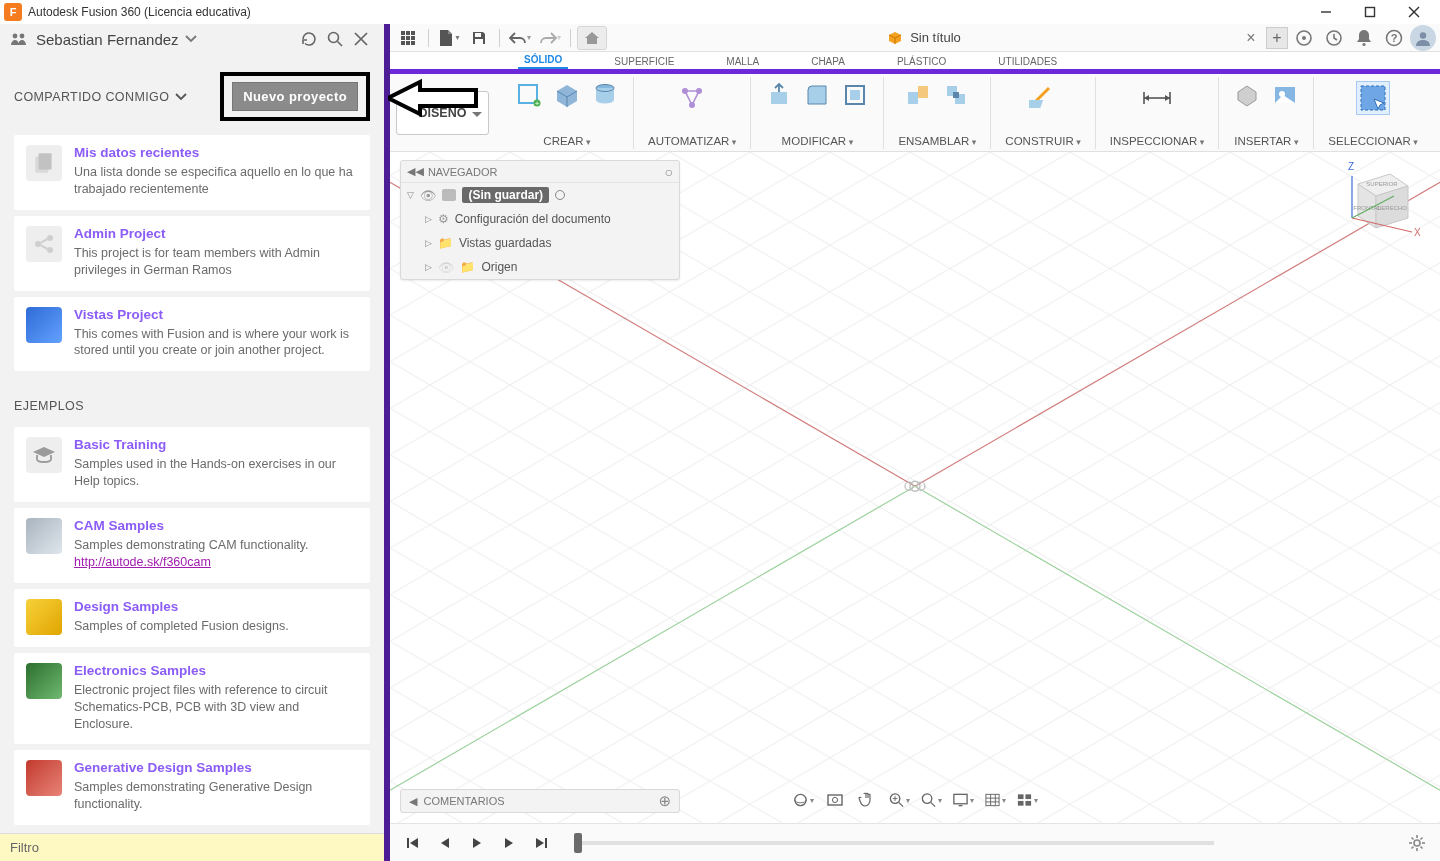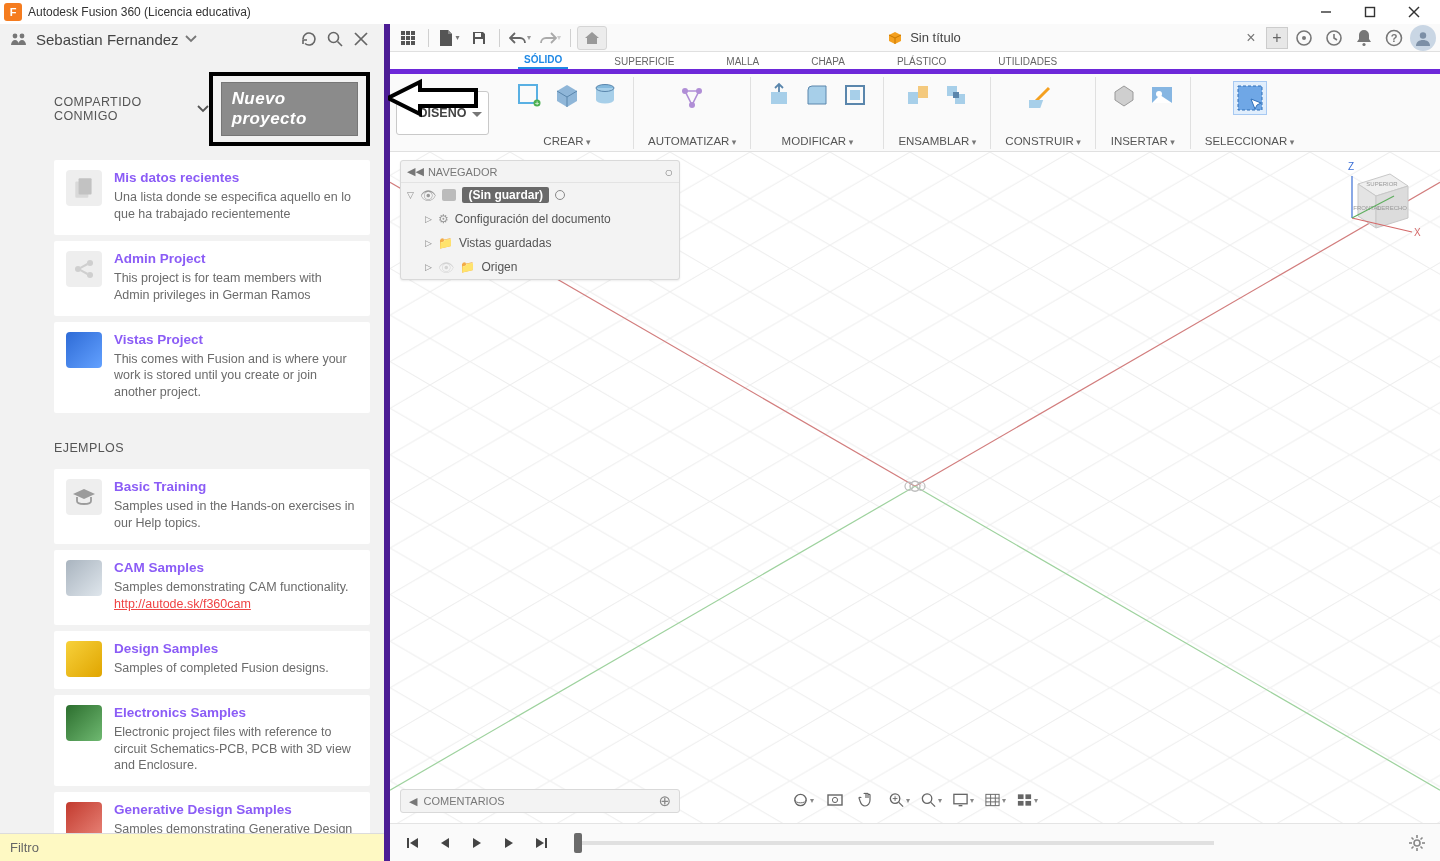--- a/index.html
+++ b/index.html
@@ -22,32 +22,32 @@
   .sidebar-header .username { font-size: 15px; color: #444; }
   .sidebar-header .chev { margin-left: 6px; color: #777; }
   .sidebar-header .gap { flex: 1; }
   .sidebar-header .hicon { width: 26px; height: 26px; display:flex;align-items:center;justify-content:center; color:#666; }
 
   .section-header { display:flex; align-items:center; padding: 18px 14px 8px 14px; font-size: 12.5px; color:#555; letter-spacing:.4px; }
   .section-header .chev { margin-left: 6px; color:#555; }
   .section-header .flexgap { flex:1; }
 
   .new-project-wrap { border: 4px solid #000; padding: 6px 8px; }
-  .new-project-btn { background: #8b8b8b; color:#fff; font-size:17px; padding:6px 10px; font-weight:600; border:1px solid #777;font-style:italic; }
+  .new-project-btn { background: #8b8b8b; color:#fff; font-size:13px; padding:6px 10px; font-weight:600; border:1px solid #777; }
 
   .annot-arrow { position:absolute; left:388px; top:76px; z-index:40; }
 
   .card { background:#fff; margin: 6px 14px; border-radius:2px; padding:10px 12px 12px 12px; display:flex; gap:12px; }
   .card .thumb { width:36px; height:36px; background:#eee; border-radius:4px; flex:0 0 36px; display:flex;align-items:center;justify-content:center;color:#999; font-size:18px;}
   .card .body { flex:1; }
   .card .title { font-size:13.5px; font-weight:700; color:#8b5cf6; margin-bottom:4px; }
   .card .desc  { font-size:12.5px; color:#6b6b6b; line-height:1.35; }
-  .card .desc a { color:#ef4444; text-decoration:underline; }
-
-  .sidebar-scroll { flex:1; overflow-y:auto;margin-left:40px; }
+  .card .desc a { color:#a21caf; text-decoration:underline; }
+
+  .sidebar-scroll { flex:1; overflow-y:auto; }
   .sidebar-scroll::-webkit-scrollbar { width:14px; }
   .sidebar-scroll::-webkit-scrollbar-thumb { background:#c9c9c9; border:3px solid #f2f2f2; border-radius:8px; }
 
   .filter-bar { height:28px; border-top:1px solid #dcdcdc; background:#fef9c3; font-size:13px; color:#666; display:flex;align-items:center; padding:0 10px;}
 
   
   .main { flex:1; display:flex; flex-direction:column; position:relative; background:#fff; }
 
   .qat { height:28px; display:flex; align-items:center; padding:0 4px; border-bottom:1px solid #e0e0e0; background:#fafafa; gap:2px; position:relative; }
   .qat .qicon { width:28px; height:24px; display:flex;align-items:center;justify-content:center; color:#555; }
@@ -487,20 +487,34 @@
             <div class="ricon">
               <svg width="28" height="28" viewBox="0 0 28 28">
                 <path d="M4 20L20 4" stroke="#f4a020" stroke-width="3"></path>
                 <rect x="4" y="16" width="16" height="8" fill="#a7cfe9" transform="skewX(-20)"></rect>
               </svg>
             </div>
           </div>
         <div class="label">CONSTRUIR</div>
       </div>
 
+      <div class="rgroup single">
+        <div class="icons">
+            <div class="ricon">
+              <svg width="34" height="20" viewBox="0 0 34 20">
+                <line x1="4" y1="10" x2="30" y2="10" stroke="#555" stroke-width="1.6"></line>
+                <line x1="4" y1="4" x2="4" y2="16" stroke="#555" stroke-width="1.6"></line>
+                <line x1="30" y1="4" x2="30" y2="16" stroke="#555" stroke-width="1.6"></line>
+                <polygon points="4,10 9,7 9,13" fill="#555"></polygon>
+                <polygon points="30,10 25,7 25,13" fill="#555"></polygon>
+              </svg>
+            </div>
+          </div>
+        <div class="label">INSPECCIONAR</div>
+      </div>
 
       <div class="rgroup">
         <div class="icons">
           <div class="ricon">
               <svg width="26" height="26" viewBox="0 0 26 26">
                 <path d="M4 10l9-6 9 6v8l-9 6-9-6z" fill="#cfcfcf" stroke="#999"></path>
               </svg>
             </div>
           <div class="ricon">
               <svg width="26" height="26" viewBox="0 0 26 26">

